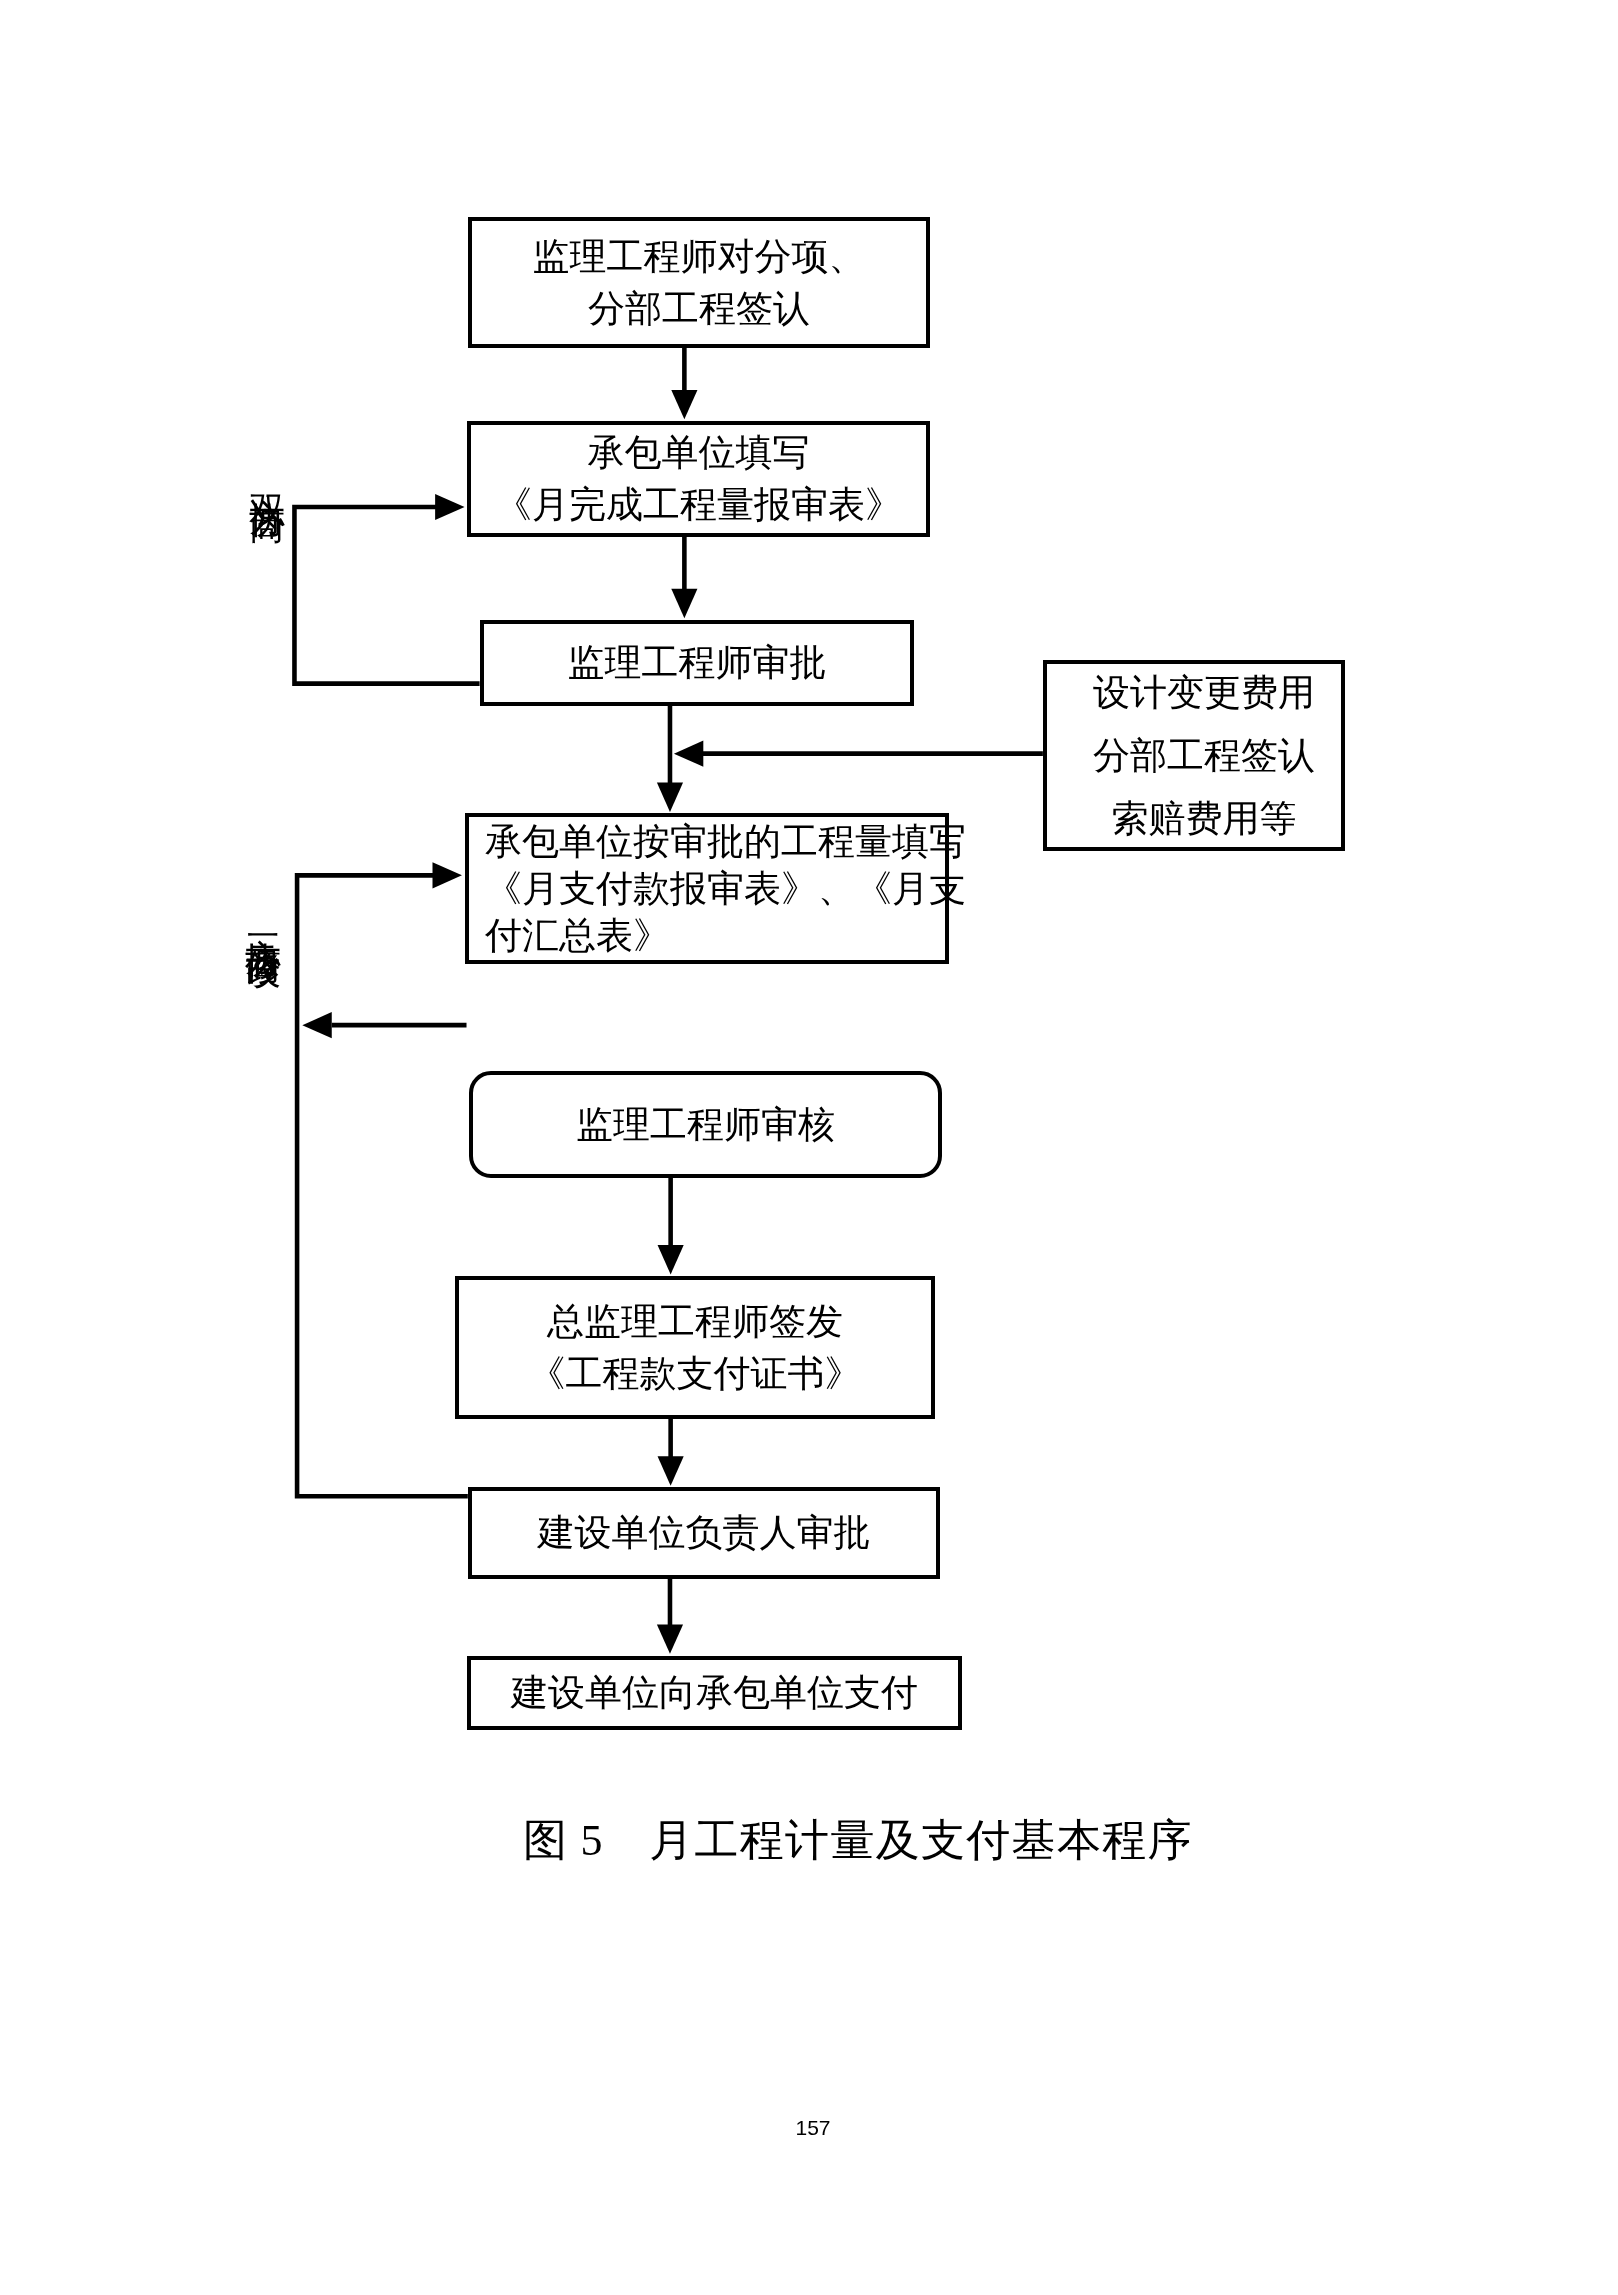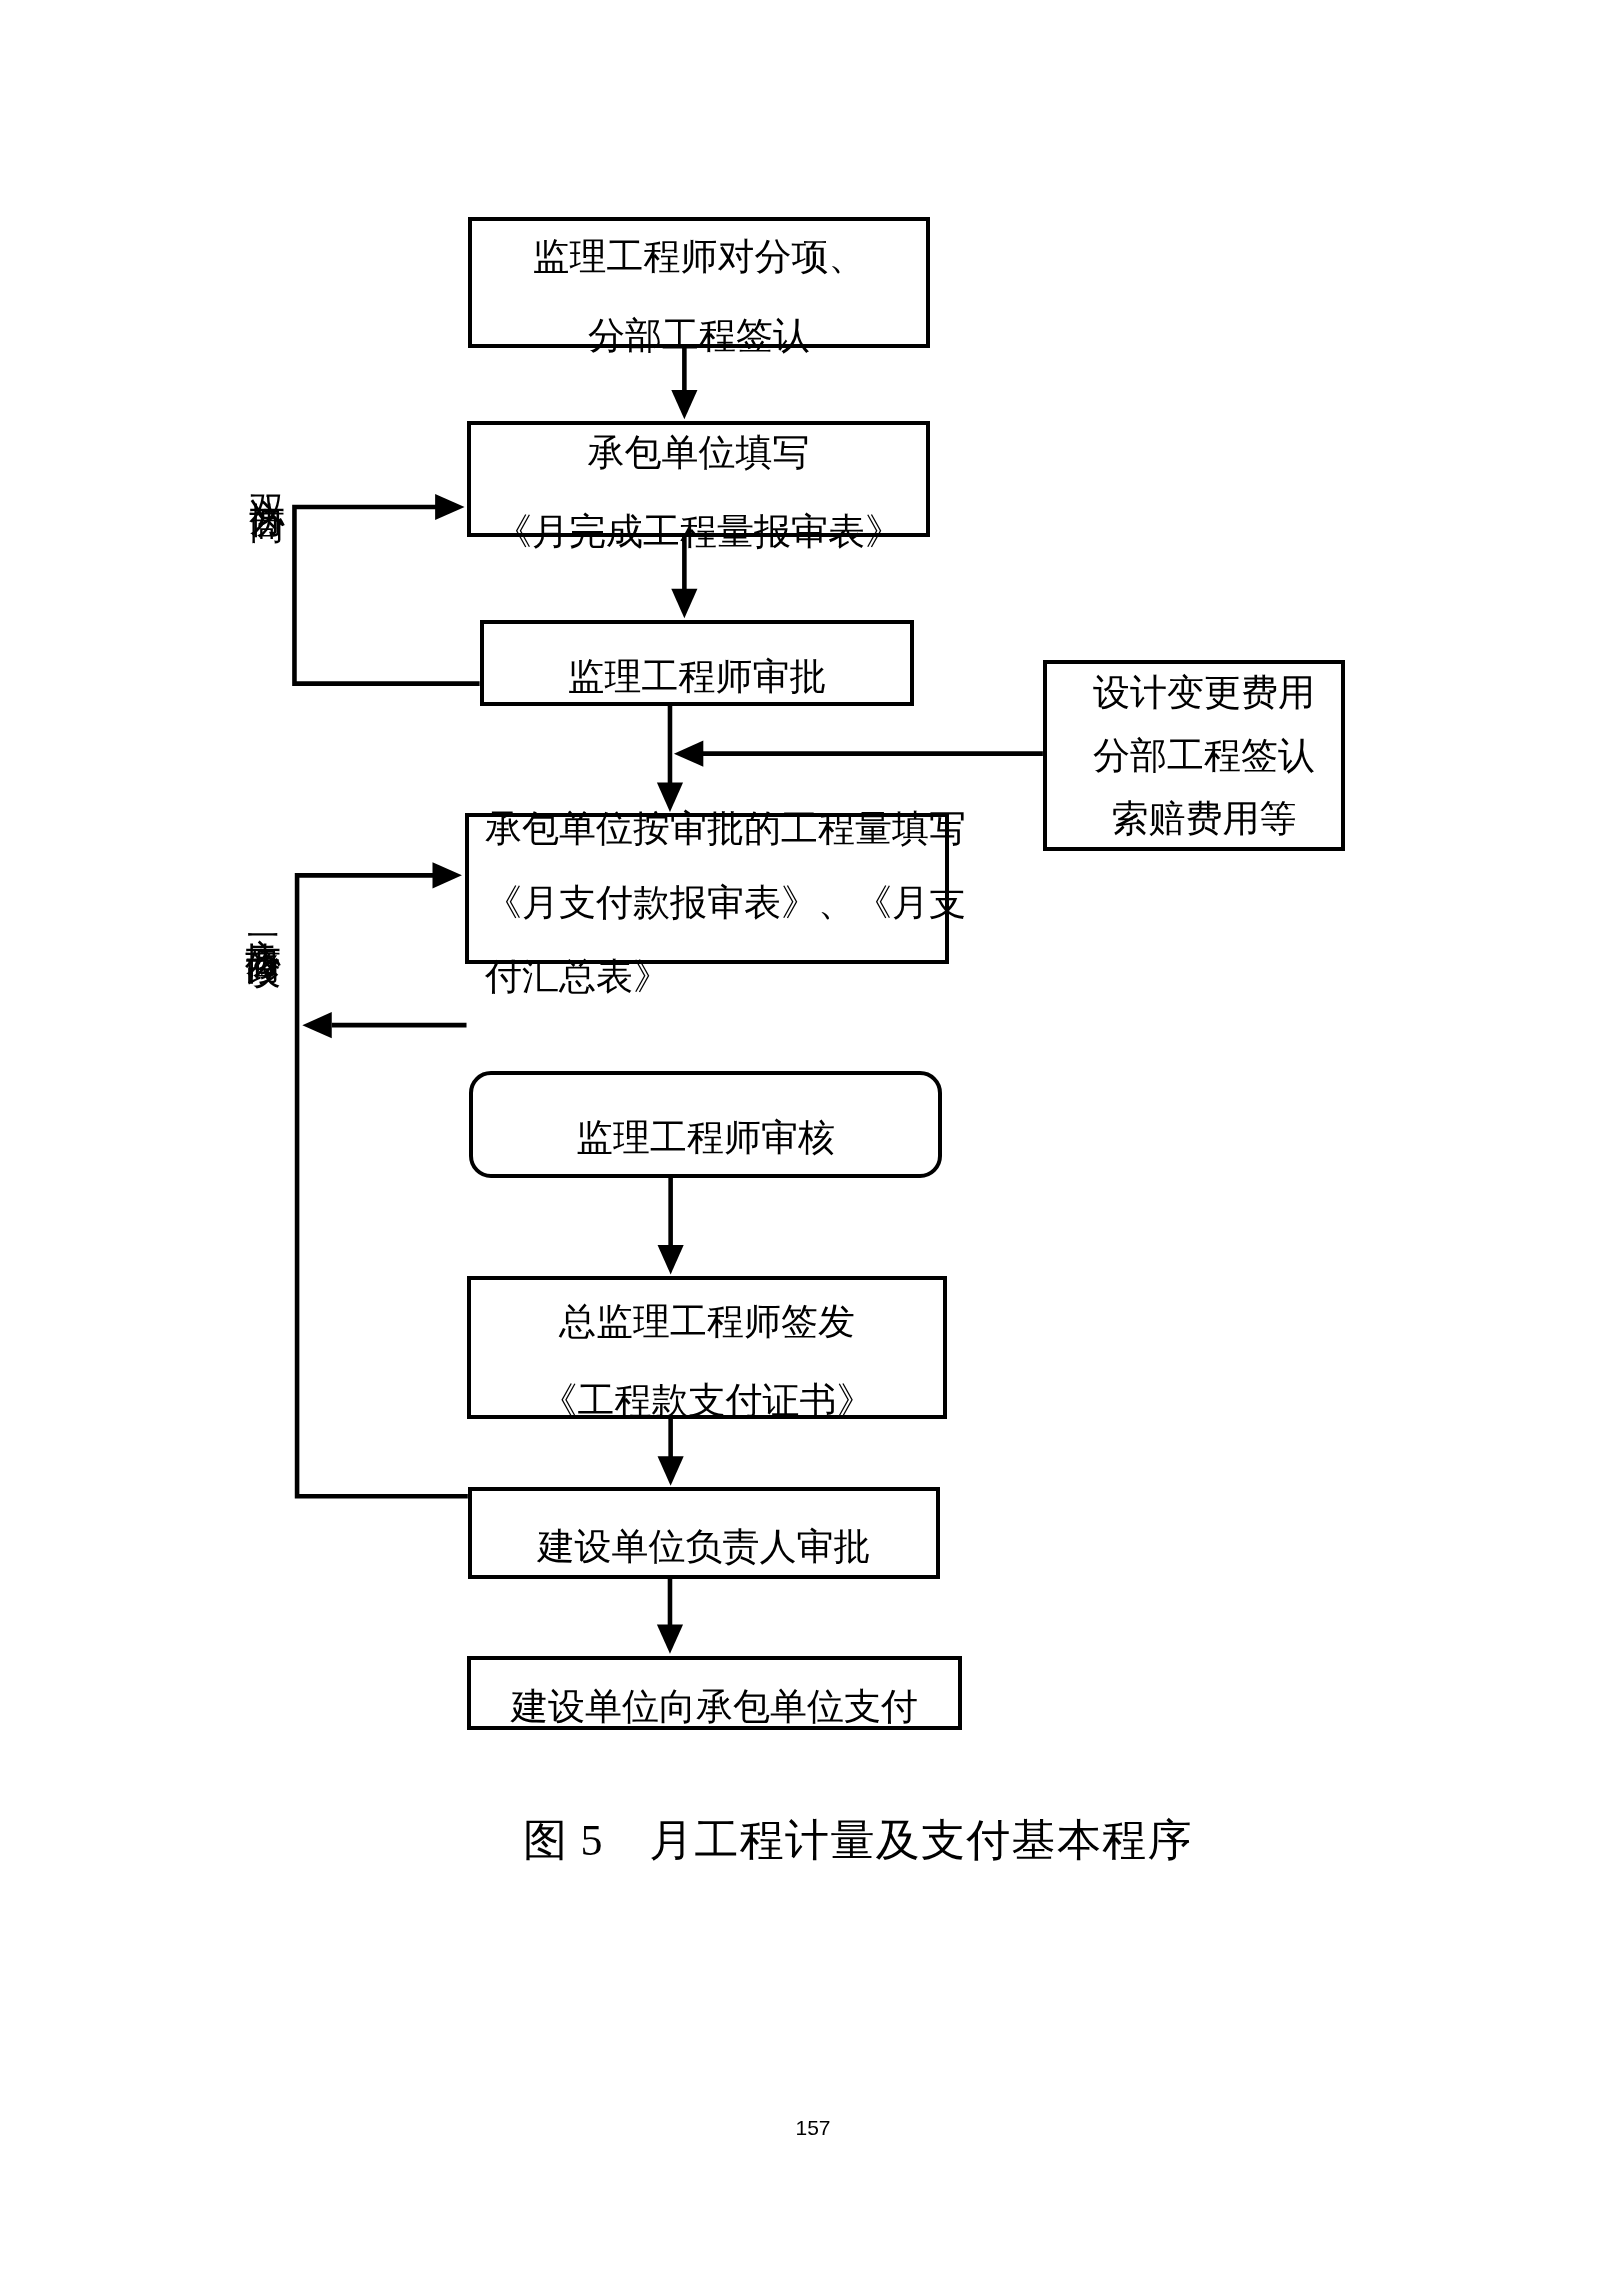--- a/index.html
+++ b/index.html
@@ -18,21 +18,21 @@
     box-sizing:border-box;
     border:4.6px solid #000;
     background:#fff;
     display:flex;
     flex-direction:column;
     justify-content:center;
     align-items:center;
     text-align:center;
     font-size:37px;
   }
-  .fbox span{display:block;line-height:52px;white-space:nowrap;margin-top:27px;}
+  .fbox span{display:block;line-height:52px;white-space:nowrap;}
   .fbox.tight span{line-height:47px;}
   .fbox.leftalign{align-items:flex-start;text-align:left;padding-left:16px;}
   .sidebox{
     position:absolute;
     box-sizing:border-box;
     border:4.6px solid #000;
     background:#fff;
     display:flex;
     flex-direction:column;
     justify-content:center;
@@ -147,21 +147,21 @@
   <div class="fbox tight leftalign" style="left:465px;top:813px;width:484px;height:151px;">
     <span>承包单位按审批的工程量填写</span>
     <span>《月支付款报审表》、《月支</span>
     <span>付汇总表》</span>
   </div>
 
   <div class="fbox" style="left:469px;top:1071px;width:473px;height:107px;border-radius:22px;">
     <span>监理工程师审核</span>
   </div>
 
-  <div class="fbox" style="left:467px;top:1276px;width:480px;height:143px;">
+  <div class="fbox" style="left:455px;top:1276px;width:480px;height:143px;">
     <span>总监理工程师签发</span>
     <span>《工程款支付证书》</span>
   </div>
 
   <div class="fbox" style="left:468px;top:1487px;width:472px;height:92px;">
     <span>建设单位负责人审批</span>
   </div>
 
   <div class="fbox" style="left:467px;top:1656px;width:495px;height:74px;">
     <span>建设单位向承包单位支付</span>

